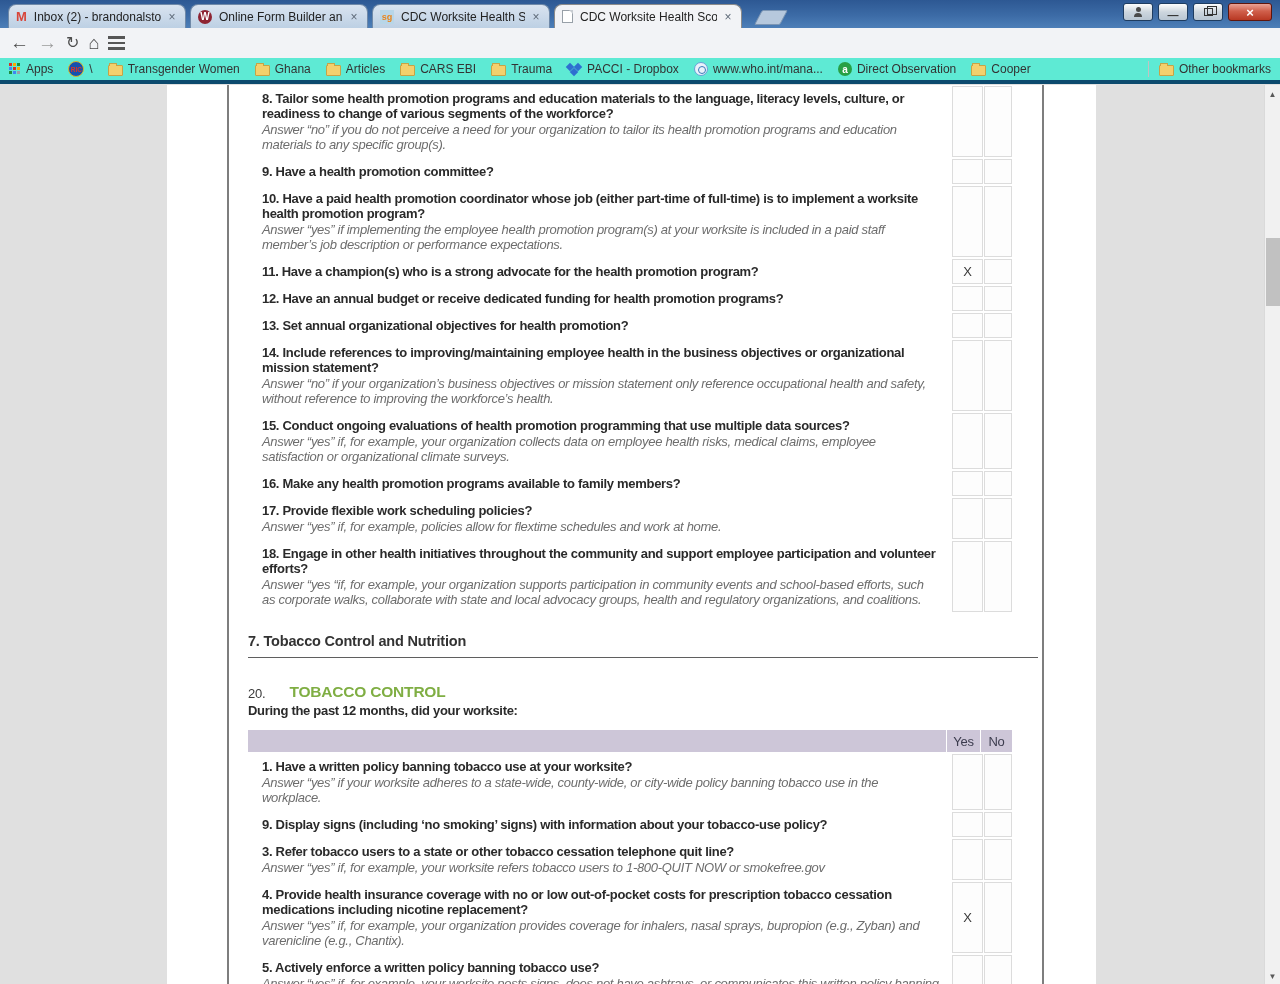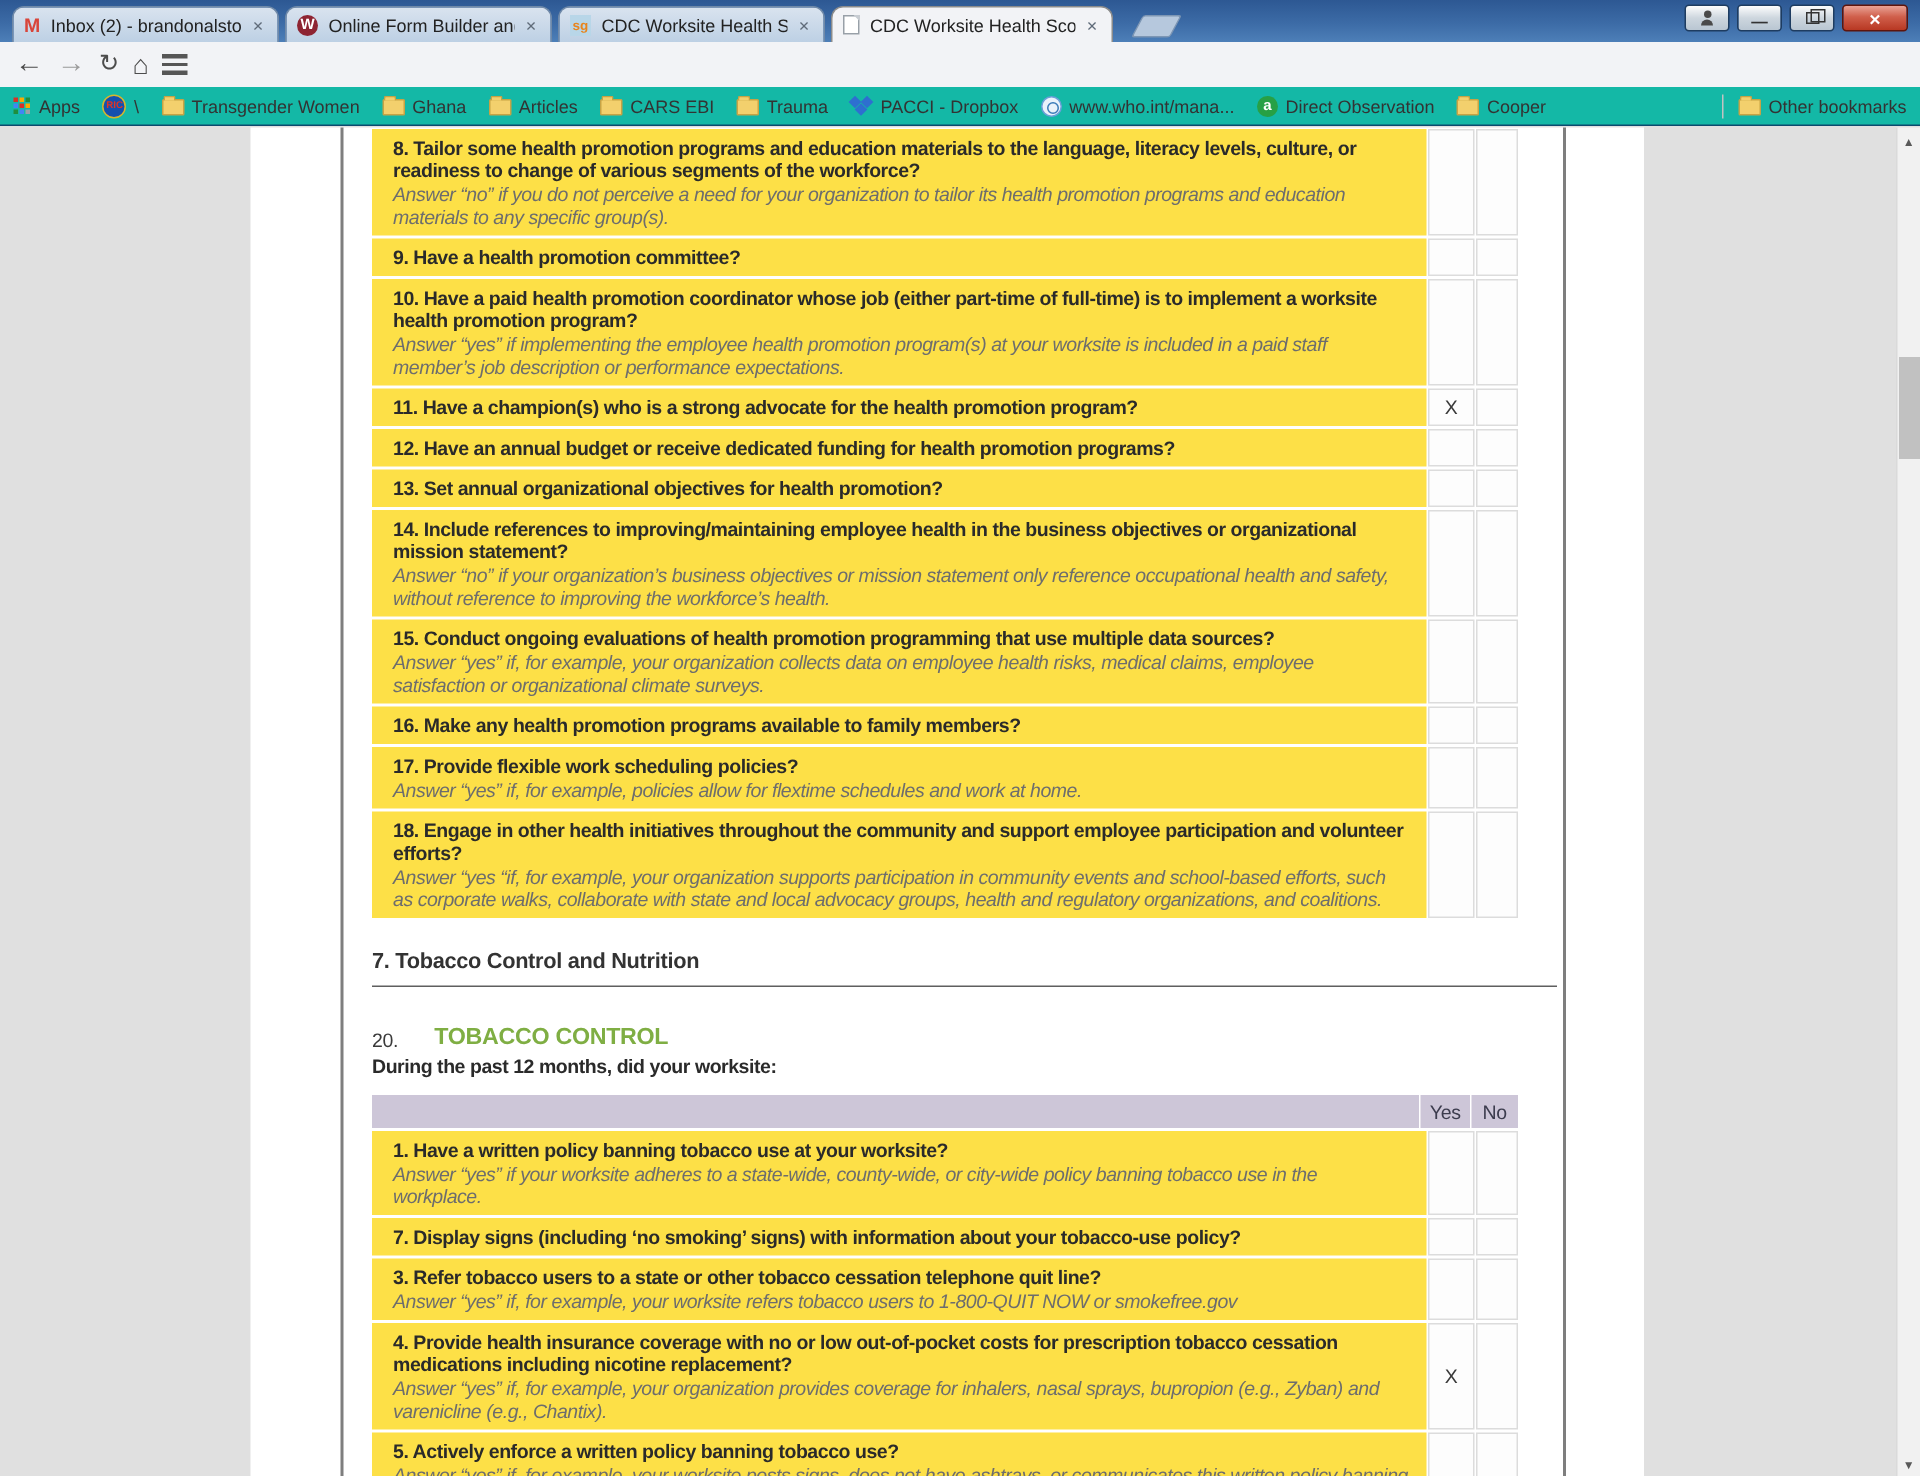--- a/index.html
+++ b/index.html
@@ -51,22 +51,22 @@
   .url-page-icon { width:10px; height:13px; background:#fff; border:1px solid #a7adb3; position:relative; flex:0 0 auto; }
   .url-page-icon::after { content:''; position:absolute; top:-1px; right:-1px; border-style:solid; border-width:0 3px 3px 0;
     border-color: transparent #ccd1d6 transparent transparent; }
   .url-text { font-size:13.5px; white-space:nowrap; overflow:hidden; }
   .url-domain { color:#3f3f3f; }
   .url-path { color:#8a8a8a; }
   .star-ico { margin-left:auto; color:#c4c4c4; font-size:16px; }
   .menu-icon { width:17px; display:flex; flex-direction:column; gap:3px; }
   .menu-icon i { height:2.5px; background:#565656; display:block; }
 
-  .bookmarksbar { position:absolute; top:58px; left:0; width:1280px; height:26px; background:#14b8a6;
-    border-bottom:1px solid #0c4a6e; display:flex; align-items:center; padding:0 9px; gap:15px; font-size:12px; color:#333; }
+  .bookmarksbar { position:absolute; top:58px; left:0; width:1280px; height:26px; background:#5eead4;
+    border-bottom:4px solid #0c4a6e; display:flex; align-items:center; padding:0 9px; gap:15px; font-size:12px; color:#333; }
   .bm { display:flex; align-items:center; gap:5px; white-space:nowrap; }
   .apps-grid { width:12px; height:12px; display:grid; grid-template-columns:repeat(3,3px); grid-template-rows:repeat(3,3px); gap:1px; }
   .apps-grid i { display:block; }
   .folder-ico { width:15px; height:11px; background:#f3d06d; border:1px solid #c7a345; border-radius:1px; position:relative; margin-top:2px; }
   .folder-ico::before { content:''; position:absolute; top:-3px; left:0; width:6px; height:2px; background:#f3d06d;
     border:1px solid #c7a345; border-bottom:none; border-radius:1px 1px 0 0; }
   .ric-ico { width:16px; height:16px; border-radius:50%; background:#1450ae; color:#e03424; font-size:6.5px; font-weight:bold;
     display:flex; align-items:center; justify-content:center; border:1px solid #d8b62a; }
   .dropbox-ico { position:relative; width:15px; height:13px; }
   .dropbox-ico i { position:absolute; width:6px; height:6px; background:#2e6fd0; transform:rotate(45deg); }
@@ -80,21 +80,21 @@
   .bm-sep { width:1px; height:16px; background:#c2c2c2; }
 
   
   .page { position:absolute; top:85px; left:0; width:1280px; height:899px; background:#e0e0e0; }
   .paper { position:absolute; left:167px; top:0; width:929px; height:100%; background:#fff; }
   .vline { position:absolute; top:0; height:100%; width:2px; background:#7e7e7e; }
   .vline.left { left:227px; } .vline.right { left:1042px; }
   .content { position:absolute; left:248px; top:0; width:764px; padding-top:1px; }
 
   .qrow { display:flex; margin-bottom:2px; }
-  .qcell { width:770px; background:#fde047; padding:5px 12px 5px 14px; }
+  .qcell { width:770px; background:#ffffff; padding:5px 12px 5px 14px; }
   .qtext { font-weight:bold; font-size:13px; line-height:15px; color:#2a2a2a; letter-spacing:-0.3px; }
   .qnote { font-style:italic; font-size:13px; line-height:15px; color:#6d6d6d; letter-spacing:-0.3px; margin-top:1px; }
   .acell { width:33px; margin-left:1px; background:#fdfdfd; border:1px solid #dcdcdc;
     display:flex; align-items:center; justify-content:center; font-size:13px; color:#3a3a3a; }
   .acell.no { width:31px; }
 
   .section-heading { margin-top:21px; width:790px; font-size:14.5px; font-weight:bold; color:#333;
     letter-spacing:-0.2px; padding-bottom:8px; border-bottom:1px solid #5f5f5f; }
   .q20-head { margin-top:25px; display:flex; align-items:flex-end; gap:4px; }
   .q20-num { font-size:13px; color:#3a3a3a; letter-spacing:-0.2px; }
@@ -366,21 +366,21 @@
             <div class="qcell">
               <div class="qtext">1. Have a written policy banning tobacco use at your worksite?</div>
               <div class="qnote">Answer “yes” if your worksite adheres to a state-wide, county-wide, or city-wide policy banning tobacco use in the workplace.</div>
             </div>
             <div class="acell"></div>
             <div class="acell no"></div>
           </div>
 
           <div class="qrow">
             <div class="qcell">
-              <div class="qtext">7. Display signs (including ‘no smoking’ signs) with information about your tobacco-use policy?</div>
+              <div class="qtext">9. Display signs (including ‘no smoking’ signs) with information about your tobacco-use policy?</div>
 
             </div>
             <div class="acell"></div>
             <div class="acell no"></div>
           </div>
 
           <div class="qrow">
             <div class="qcell">
               <div class="qtext">3. Refer tobacco users to a state or other tobacco cessation telephone quit line?</div>
               <div class="qnote">Answer “yes” if, for example, your worksite refers tobacco users to 1-800-QUIT NOW or smokefree.gov</div>

